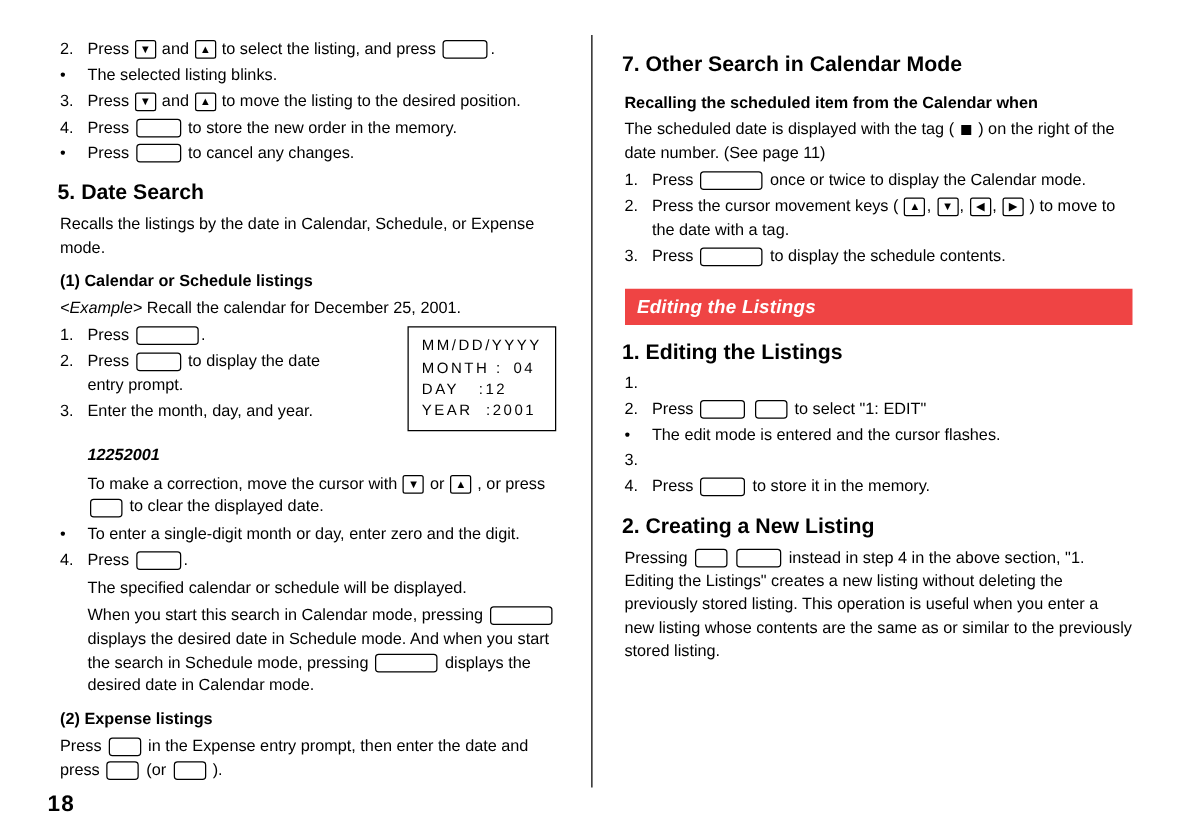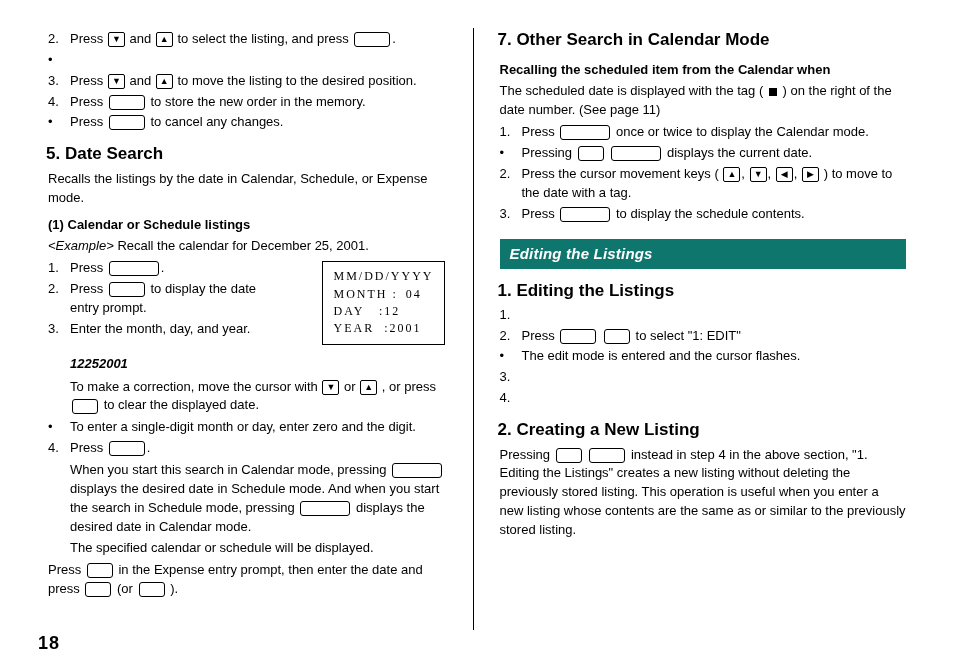--- a/index.html
+++ b/index.html
@@ -11,34 +11,34 @@
   .col-left{padding-left:10px;border-right:1px solid #000}
   .col-right{padding-right:10px;padding-left:26px}
   .li{display:flex;gap:6px;margin:2px 0}
   .li .n{min-width:16px}
   .bullet .n::before{content:"•"}
   .h1{font-size:17px;font-weight:700;font-family:"Arial Black","Helvetica Neue",Arial,sans-serif;
     margin:10px 0 2px -2px;letter-spacing:0}
   .sub{font-weight:700;margin:8px 0 2px 0}
   .em{font-style:italic}
   .bi{font-weight:700;font-style:italic;margin:4px 18px;display:block}
-  .blackbar{background:#0f766e;color:#fff;font-style:italic;font-weight:700;
+  .blackbar{background:#ef4444;color:#fff;font-style:italic;font-weight:700;
     font-size:15px;padding:4px 10px;margin:16px 0 10px 0;letter-spacing:.2px}
   .indent{margin-left:22px}
   .key-wide{display:inline-block;width:48px;height:13px;border:1px solid #000;border-radius:3px;
     vertical-align:middle;margin:0 2px}
   .key-med{display:inline-block;width:34px;height:13px;border:1px solid #000;border-radius:3px;
     vertical-align:middle;margin:0 2px}
   .key-sm{display:inline-block;width:24px;height:13px;border:1px solid #000;border-radius:3px;
     vertical-align:middle;margin:0 2px}
   .arrow-key{display:inline-flex;align-items:center;justify-content:center;
     width:15px;height:13px;border:1px solid #000;border-radius:2px;
     vertical-align:middle;margin:0 1px;font-size:9px;line-height:1}
   .sq{display:inline-block;width:8px;height:8px;background:#000;vertical-align:middle;margin:0 2px}
-  .lcd{border:1px solid #000;padding:6px 10px;font-family:Liberation Serif, serif;
+  .lcd{border:1px solid #000;padding:6px 10px;font-family:Liberation Sans, sans-serif;
     font-size:12px;letter-spacing:2px;white-space:pre;float:right;margin:2px 10px 6px 0}
   .clear{clear:both}
   .footer{margin-top:auto;font-size:18px;font-weight:800;letter-spacing:1px}
   p{margin:3px 0}
 </style>
 </head>
 <body>
 
 <div class="page">
 <div class="cols">
@@ -52,20 +52,21 @@
     <span class="arrow-key">▼</span>
     <span>and</span>
     <span class="arrow-key">▲</span>
     <span>to select the listing, and press</span>
     <span class="key-med"></span>.
   </span>
 </div>
 
 <div class="li bullet">
   <span class="n"></span>
+  <span>The selected listing blinks.</span>
 </div>
 
 <div class="li">
   <span class="n">3.</span>
   <span>
     <span>Press</span>
     <span class="arrow-key">▼</span>
     <span>and</span>
     <span class="arrow-key">▲</span>
     <span>to move the listing to the desired position.</span>
@@ -144,69 +145,61 @@
 </div>
 
 <div class="li">
   <span class="n">4.</span>
   <span>
     <span>Press</span>
     <span class="key-med"></span>.
   </span>
 </div>
 
+<p class="indent">The specified calendar or schedule will be displayed.</p>
 <p class="indent">
   <span>When you start this search in Calendar mode, pressing </span>
   <span class="key-wide"></span>
   <span> displays the desired date in Schedule mode. And when you start the search in Schedule mode, pressing </span>
   <span class="key-wide"></span>
   <span> displays the desired date in Calendar mode.</span>
 </p>
-<p class="indent">The specified calendar or schedule will be displayed.</p>
-
+
+<div class="sub">(2) Expense listings</div>
 <p>
   <span>Press </span>
   <span class="key-sm"></span>
   <span> in the Expense entry prompt, then enter the date and press </span>
   <span class="key-sm"></span>
   <span> (or </span>
   <span class="key-sm"></span>
   <span>).</span>
 </p>
 
 </div>
 
 <div class="col col-right">
 
-<div class="h1" style="margin-top:0">7. Other Search in Calendar Mode</div>
+<div class="h1" style="margin-top:12px">7. Other Search in Calendar Mode</div>
 <div class="sub">Recalling the scheduled item from the Calendar when</div>
 <p>
   <span>The scheduled date is displayed with the tag (</span>
   <span class="sq"></span>
   <span>) on the right of the date number. (See page 11)</span>
 </p>
 
 <div class="li">
   <span class="n">1.</span>
   <span>
     <span>Press</span>
     <span class="key-wide"></span>
     <span>once or twice to display the Calendar mode.</span>
   </span>
 </div>
 
-<div class="li bullet">
-  <span class="n"></span>
-  <span>
-    <span>Pressing</span>
-    <span class="key-sm"></span>
-    <span class="key-wide"></span>
-    <span>displays the current date.</span>
-  </span>
-</div>
 
 <div class="li">
   <span class="n">2.</span>
   <span>
     <span>Press the cursor movement keys (</span>
     <span class="arrow-key">▲</span>,
     <span class="arrow-key">▼</span>,
     <span class="arrow-key">◀</span>,
     <span class="arrow-key">▶</span>
     <span>) to move to the date with a tag.</span>
@@ -244,20 +237,25 @@
   <span class="n"></span>
   <span>The edit mode is entered and the cursor flashes.</span>
 </div>
 
 <div class="li">
   <span class="n">3.</span>
 </div>
 
 <div class="li">
   <span class="n">4.</span>
+  <span>
+    <span>Press</span>
+    <span class="key-med"></span>
+    <span>to store it in the memory.</span>
+  </span>
 </div>
 
 <div class="h1">2. Creating a New Listing</div>
 <p>
   <span>Pressing </span>
   <span class="key-sm"></span>
   <span class="key-med"></span>
   <span> instead in step 4 in the above section, "1. Editing the Listings" creates a new listing without deleting the previously stored listing. This operation is useful when you enter a new listing whose contents are the same as or similar to the previously stored listing.</span>
 </p>
 

